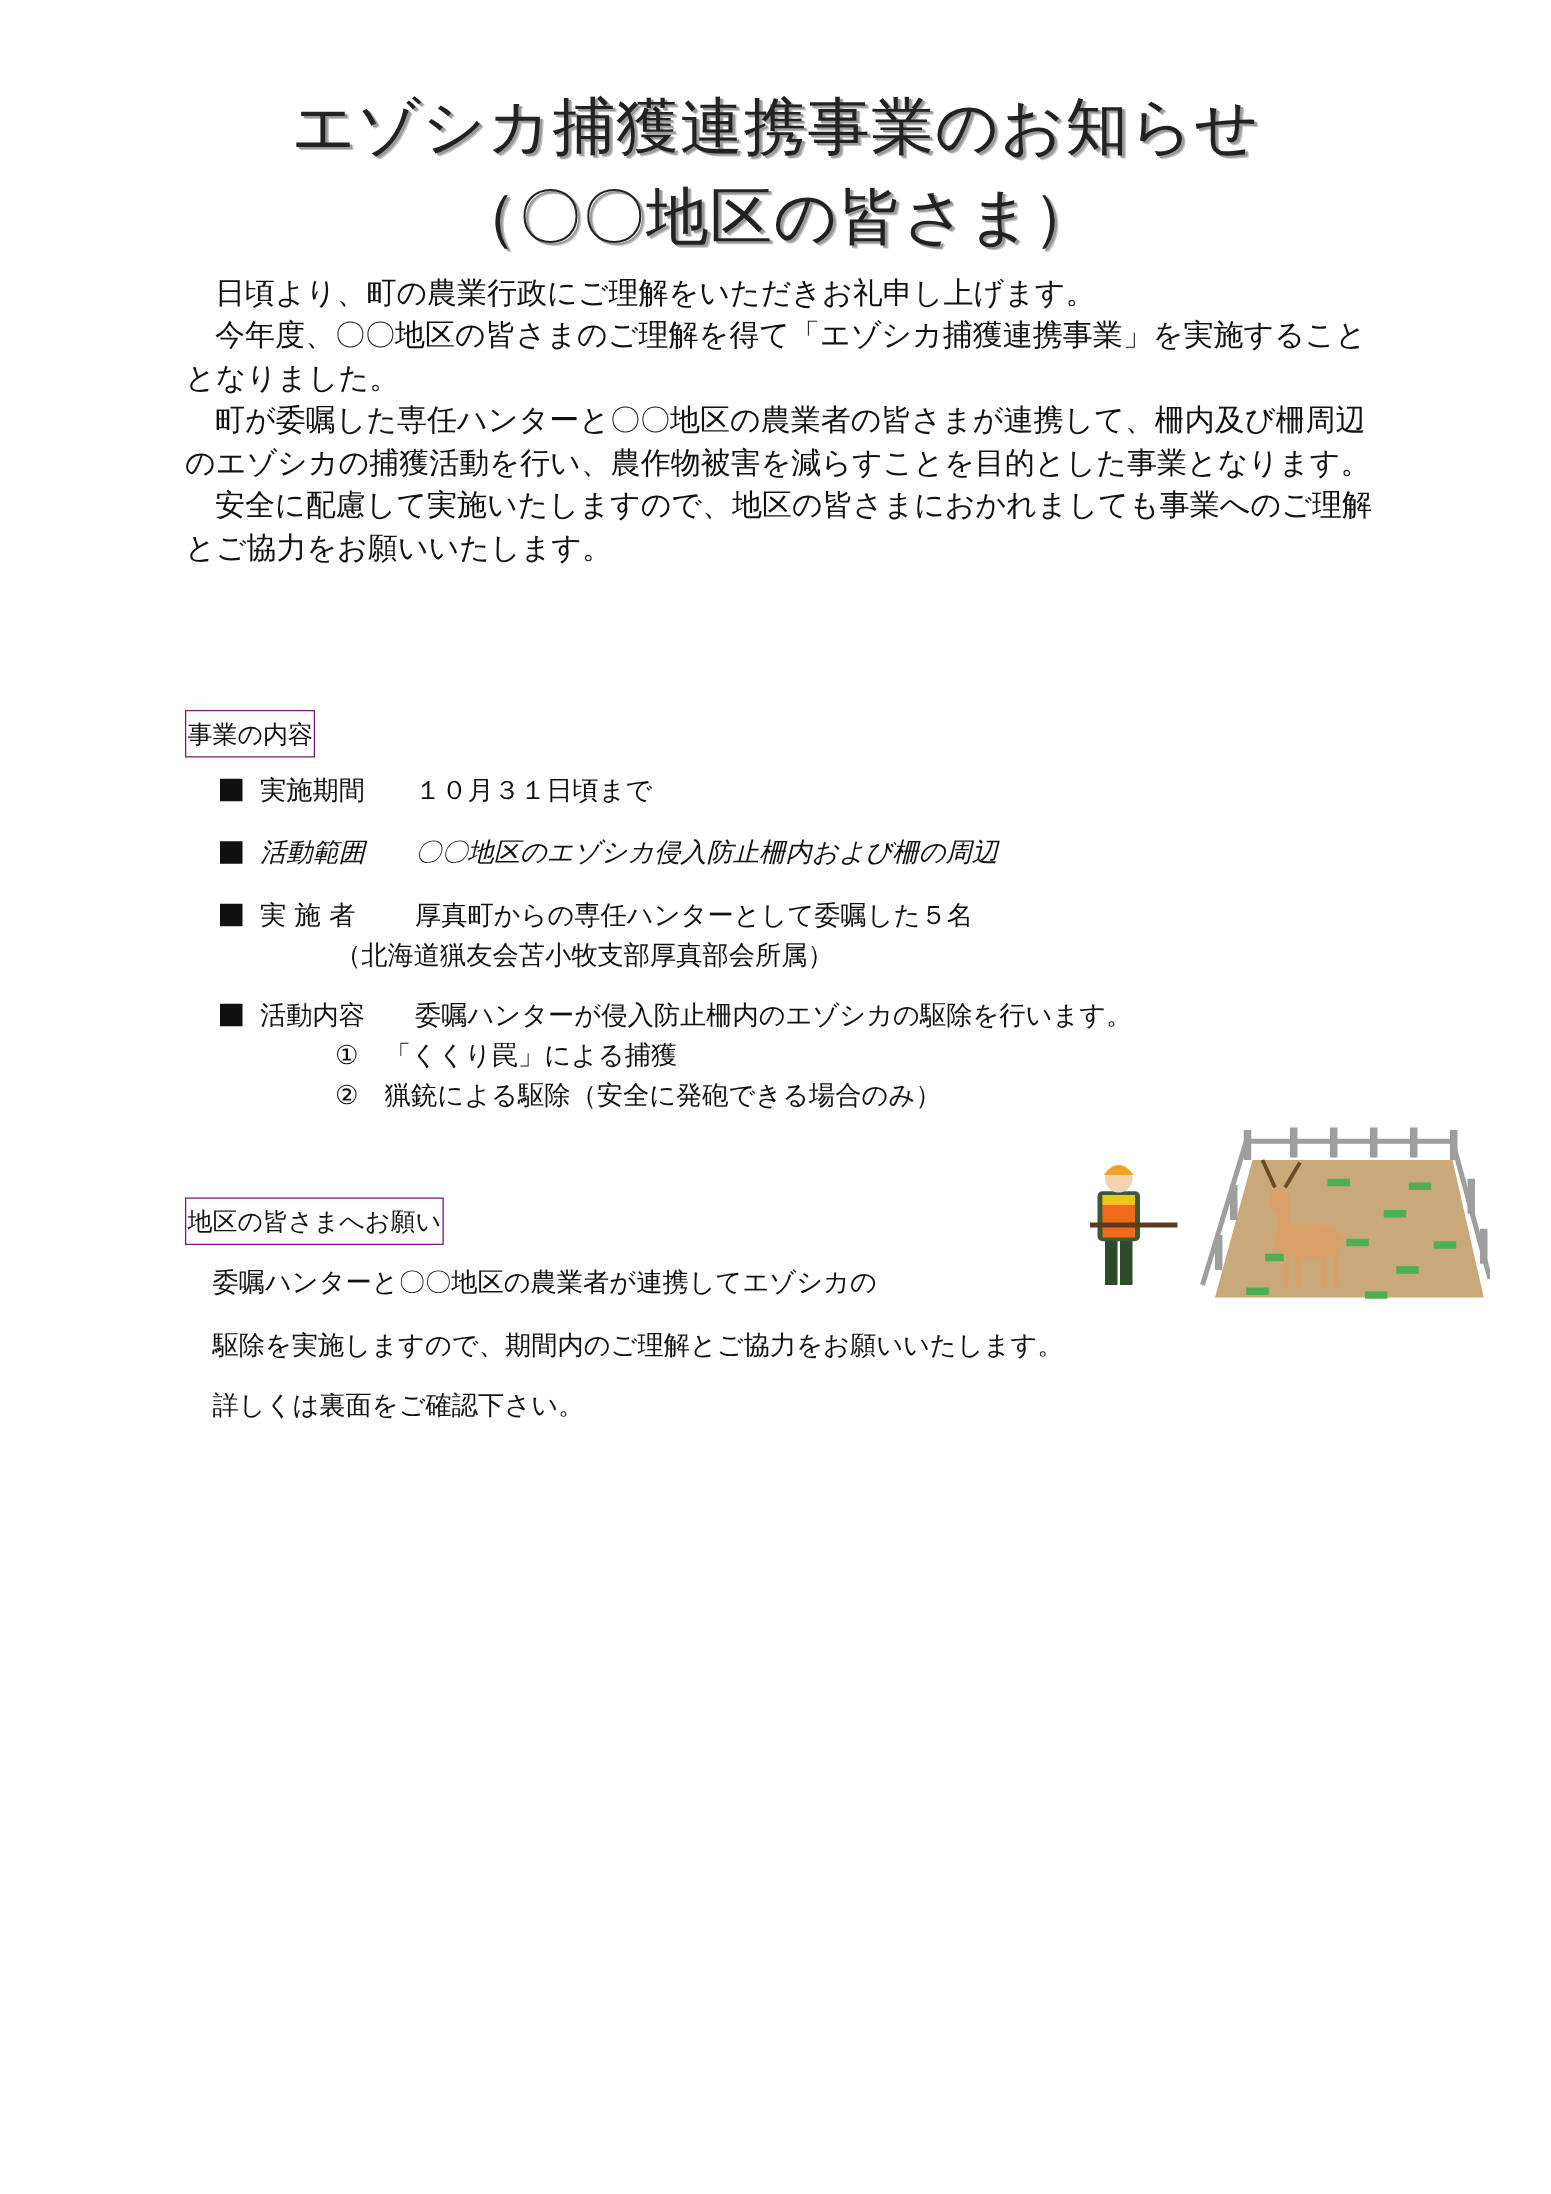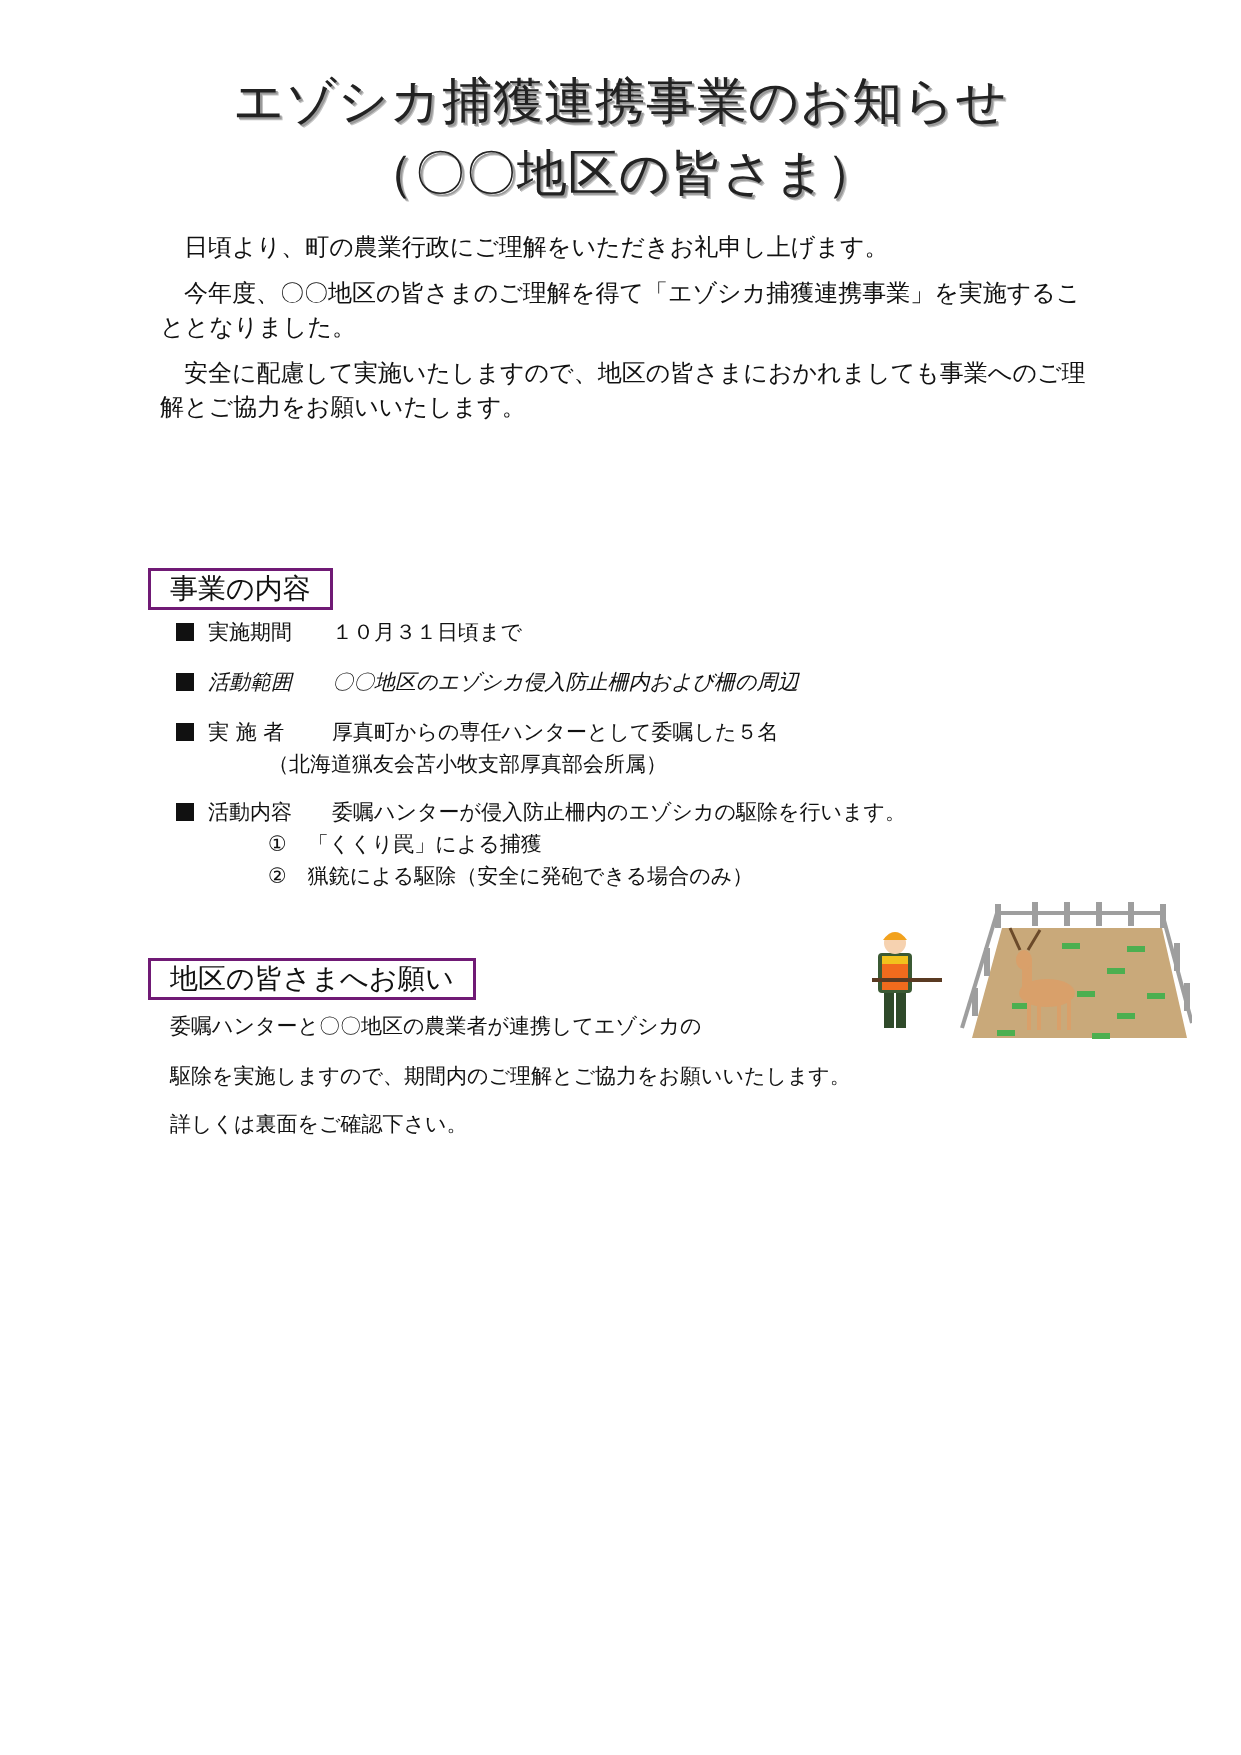--- a/index.html
+++ b/index.html
@@ -7,24 +7,24 @@
       font-family: "DejaVu Sans", "Liberation Sans", sans-serif; color: #111; }
 
     .title { position: absolute; left: 0; width: 1241px; text-align: center;
       font-size: 50px; font-weight: normal; color: #222; letter-spacing: 1px;
       text-shadow: 2px 2px 0 #9a9a9a, 3px 3px 0 #c4c4c4; margin-top: 16px; }
     .title.l1 { top: 52px; }
     .title.l2 { top: 124px; }
 
     .intro { position: absolute; left: 148px; top: 218px; width: 950px;
       font-size: 24px; line-height: 34px; }
-    .intro p { margin: 12px; text-indent: 24px; font-family: Liberation Serif, serif; }
+    .intro p { margin: 0; text-indent: 24px; font-family: Liberation Serif, serif; }
 
-    .section-head { position: absolute; left: 148px; font-size: 28px;
-      border: 3px solid #701a75; padding: 2px 19px; line-height: 32px; }
+    .section-head { position: absolute; left: 148px; font-size: 20px;
+      border: 1px solid #701a75; padding: 2px 1px; line-height: 32px; }
     .sh1 { top: 568px; }
     .sh2 { top: 958px; }
 
     .item { position: absolute; left: 176px; font-size: 21px; line-height: 32px; }
     .item .bullet { display: inline-block; width: 18px; height: 18px; background: #111;
       vertical-align: -2px; margin-right: 14px; }
     .item .label { display: inline-block; width: 124px; }
     .item .val { display: inline-block; }
     .item .sub { margin-left: 92px; display: block; }
 
@@ -42,20 +42,21 @@
   </style>
 </head>
 <body>
 
 <div class="title l1">エゾシカ捕獲連携事業のお知らせ</div>
 <div class="title l2">（〇〇地区の皆さま）</div>
 
 <div class="intro">
   <p>日頃より、町の農業行政にご理解をいただきお礼申し上げます。</p>
   <p>今年度、〇〇地区の皆さまのご理解を得て「エゾシカ捕獲連携事業」を実施することとなりました。</p>
+  <p>町が委嘱した専任ハンターと〇〇地区の農業者の皆さまが連携して、柵内及び柵周辺のエゾシカの捕獲活動を行い、農作物被害を減らすことを目的とした事業となります。</p>
   <p>安全に配慮して実施いたしますので、地区の皆さまにおかれましても事業へのご理解とご協力をお願いいたします。</p>
 </div>
 
 <div class="section-head sh1">事業の内容</div>
 
 <div class="item i1">
   <span class="bullet"></span><span class="label">実施期間</span><span class="val">１０月３１日頃まで</span>
 </div>
 <div class="item i2">
   <span class="bullet"></span><span class="label">活動範囲</span><span class="val">〇〇地区のエゾシカ侵入防止柵内および柵の周辺</span>

